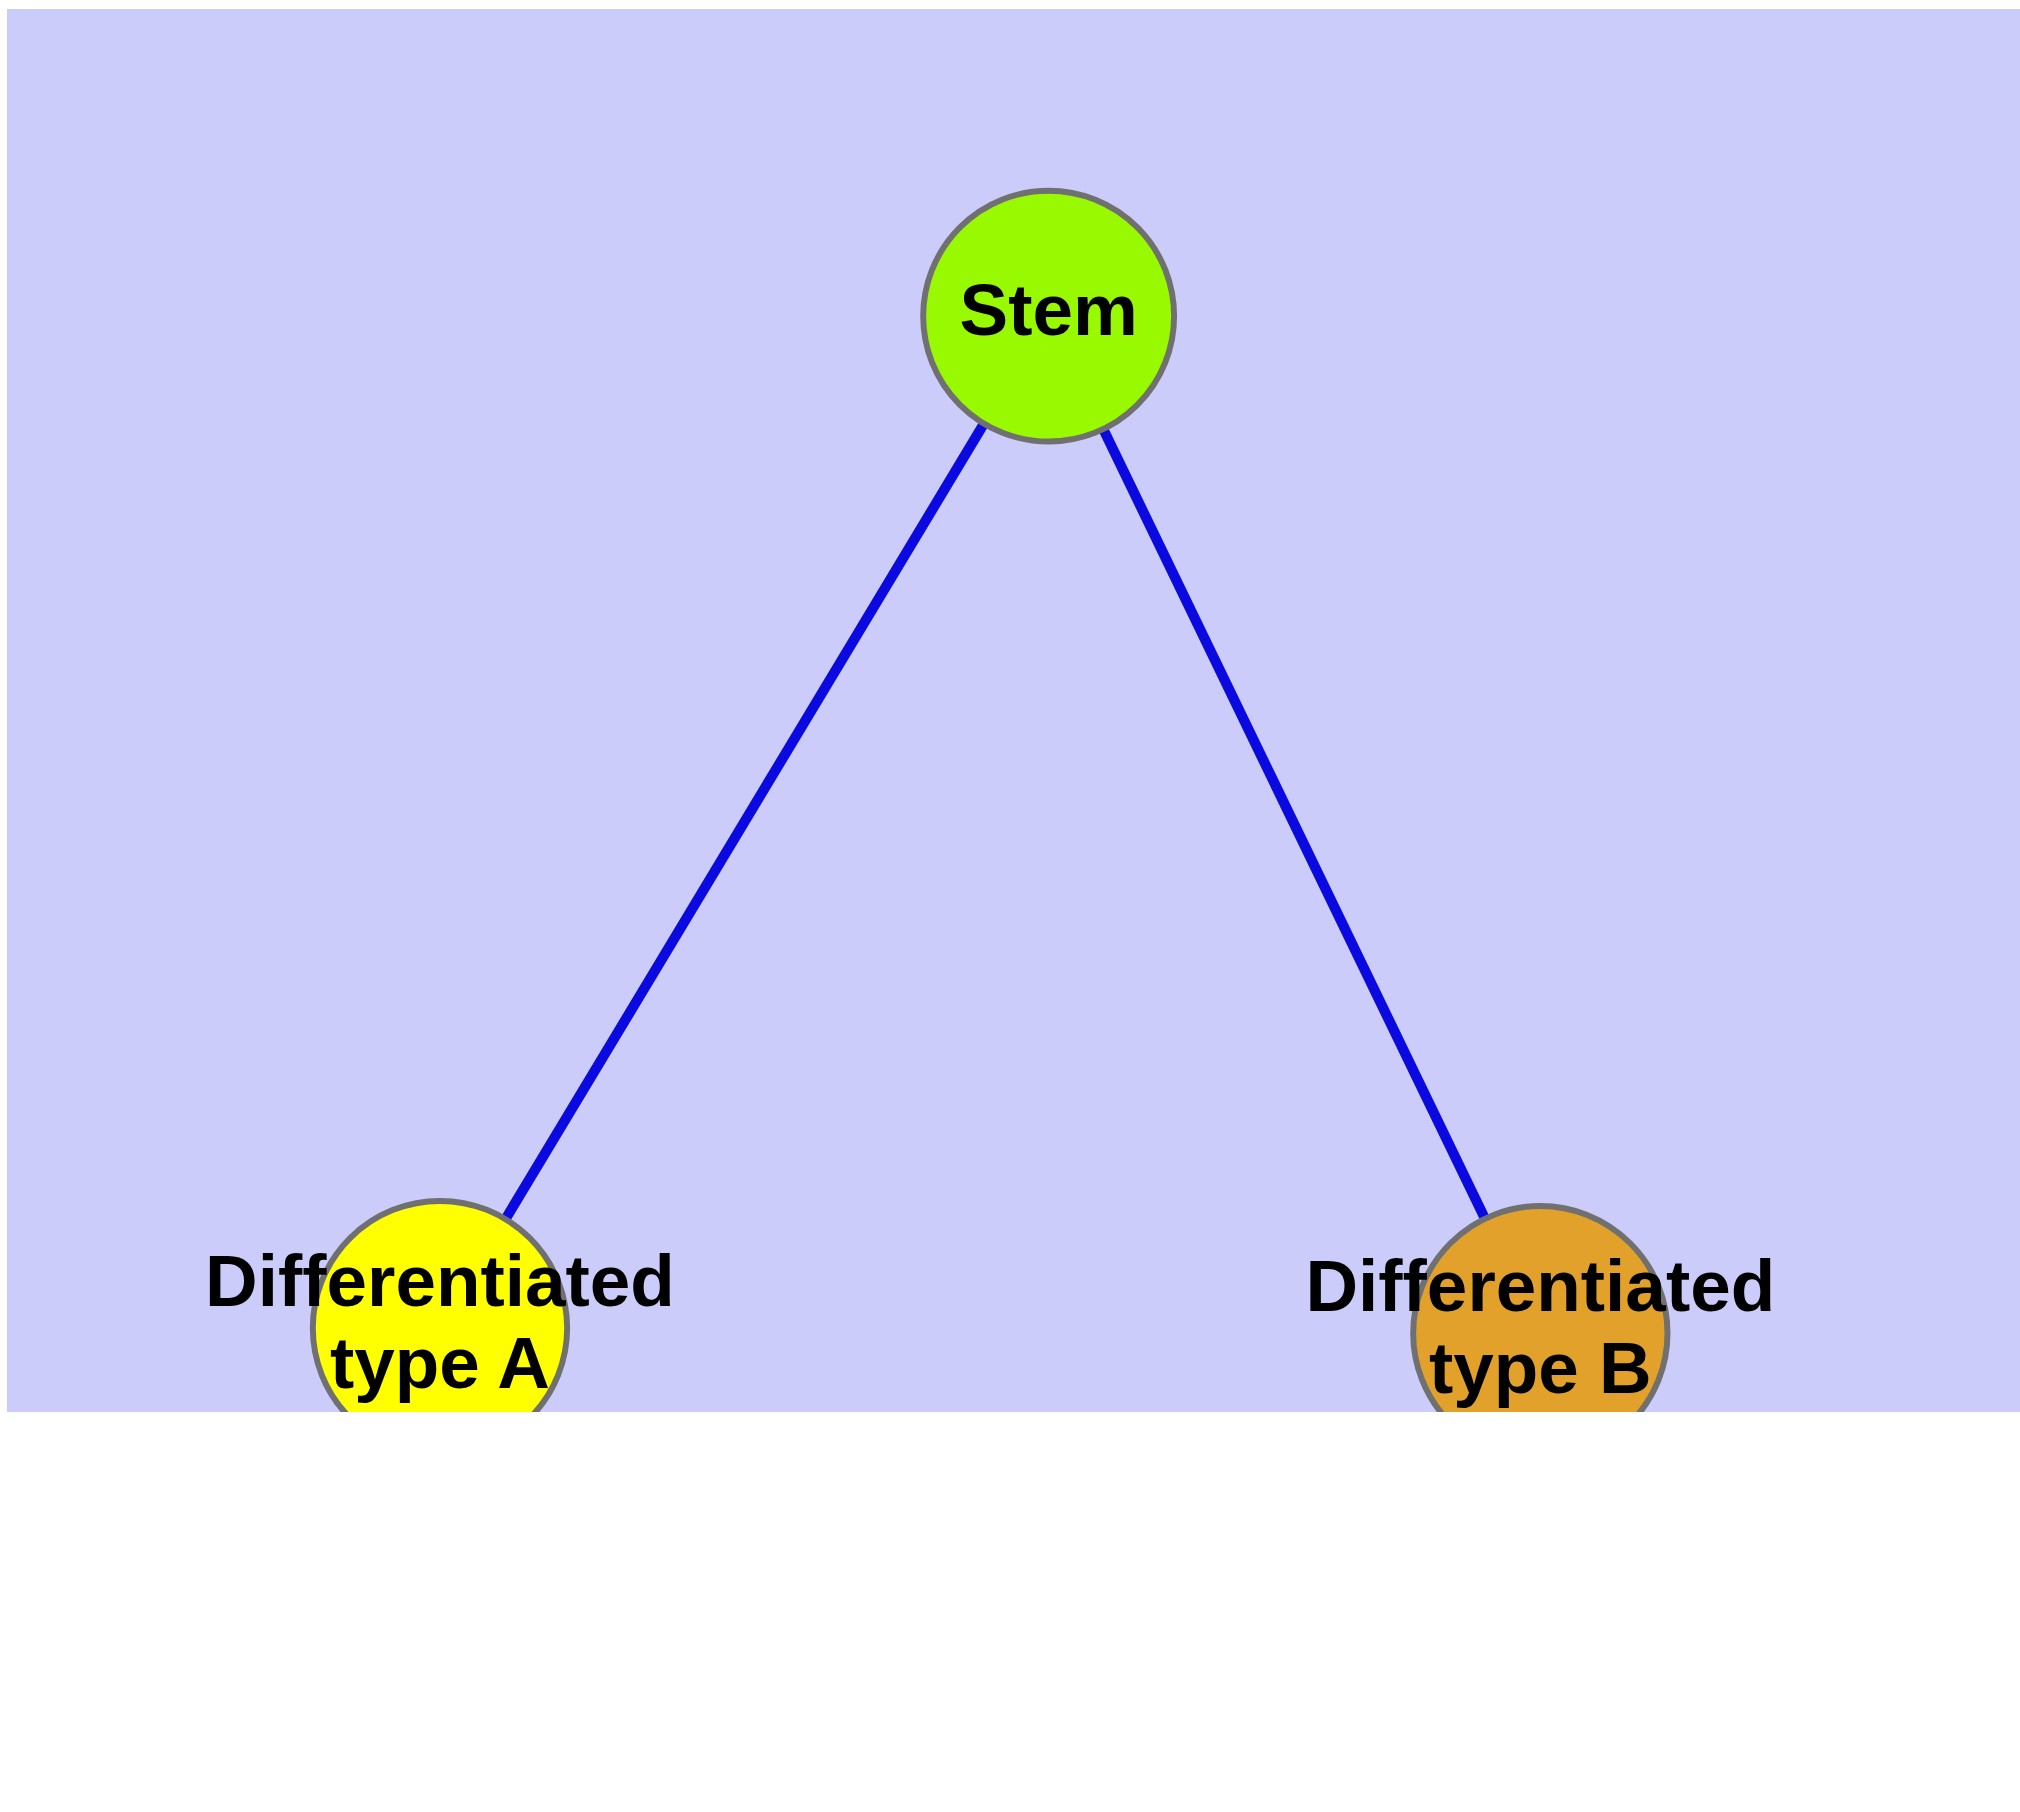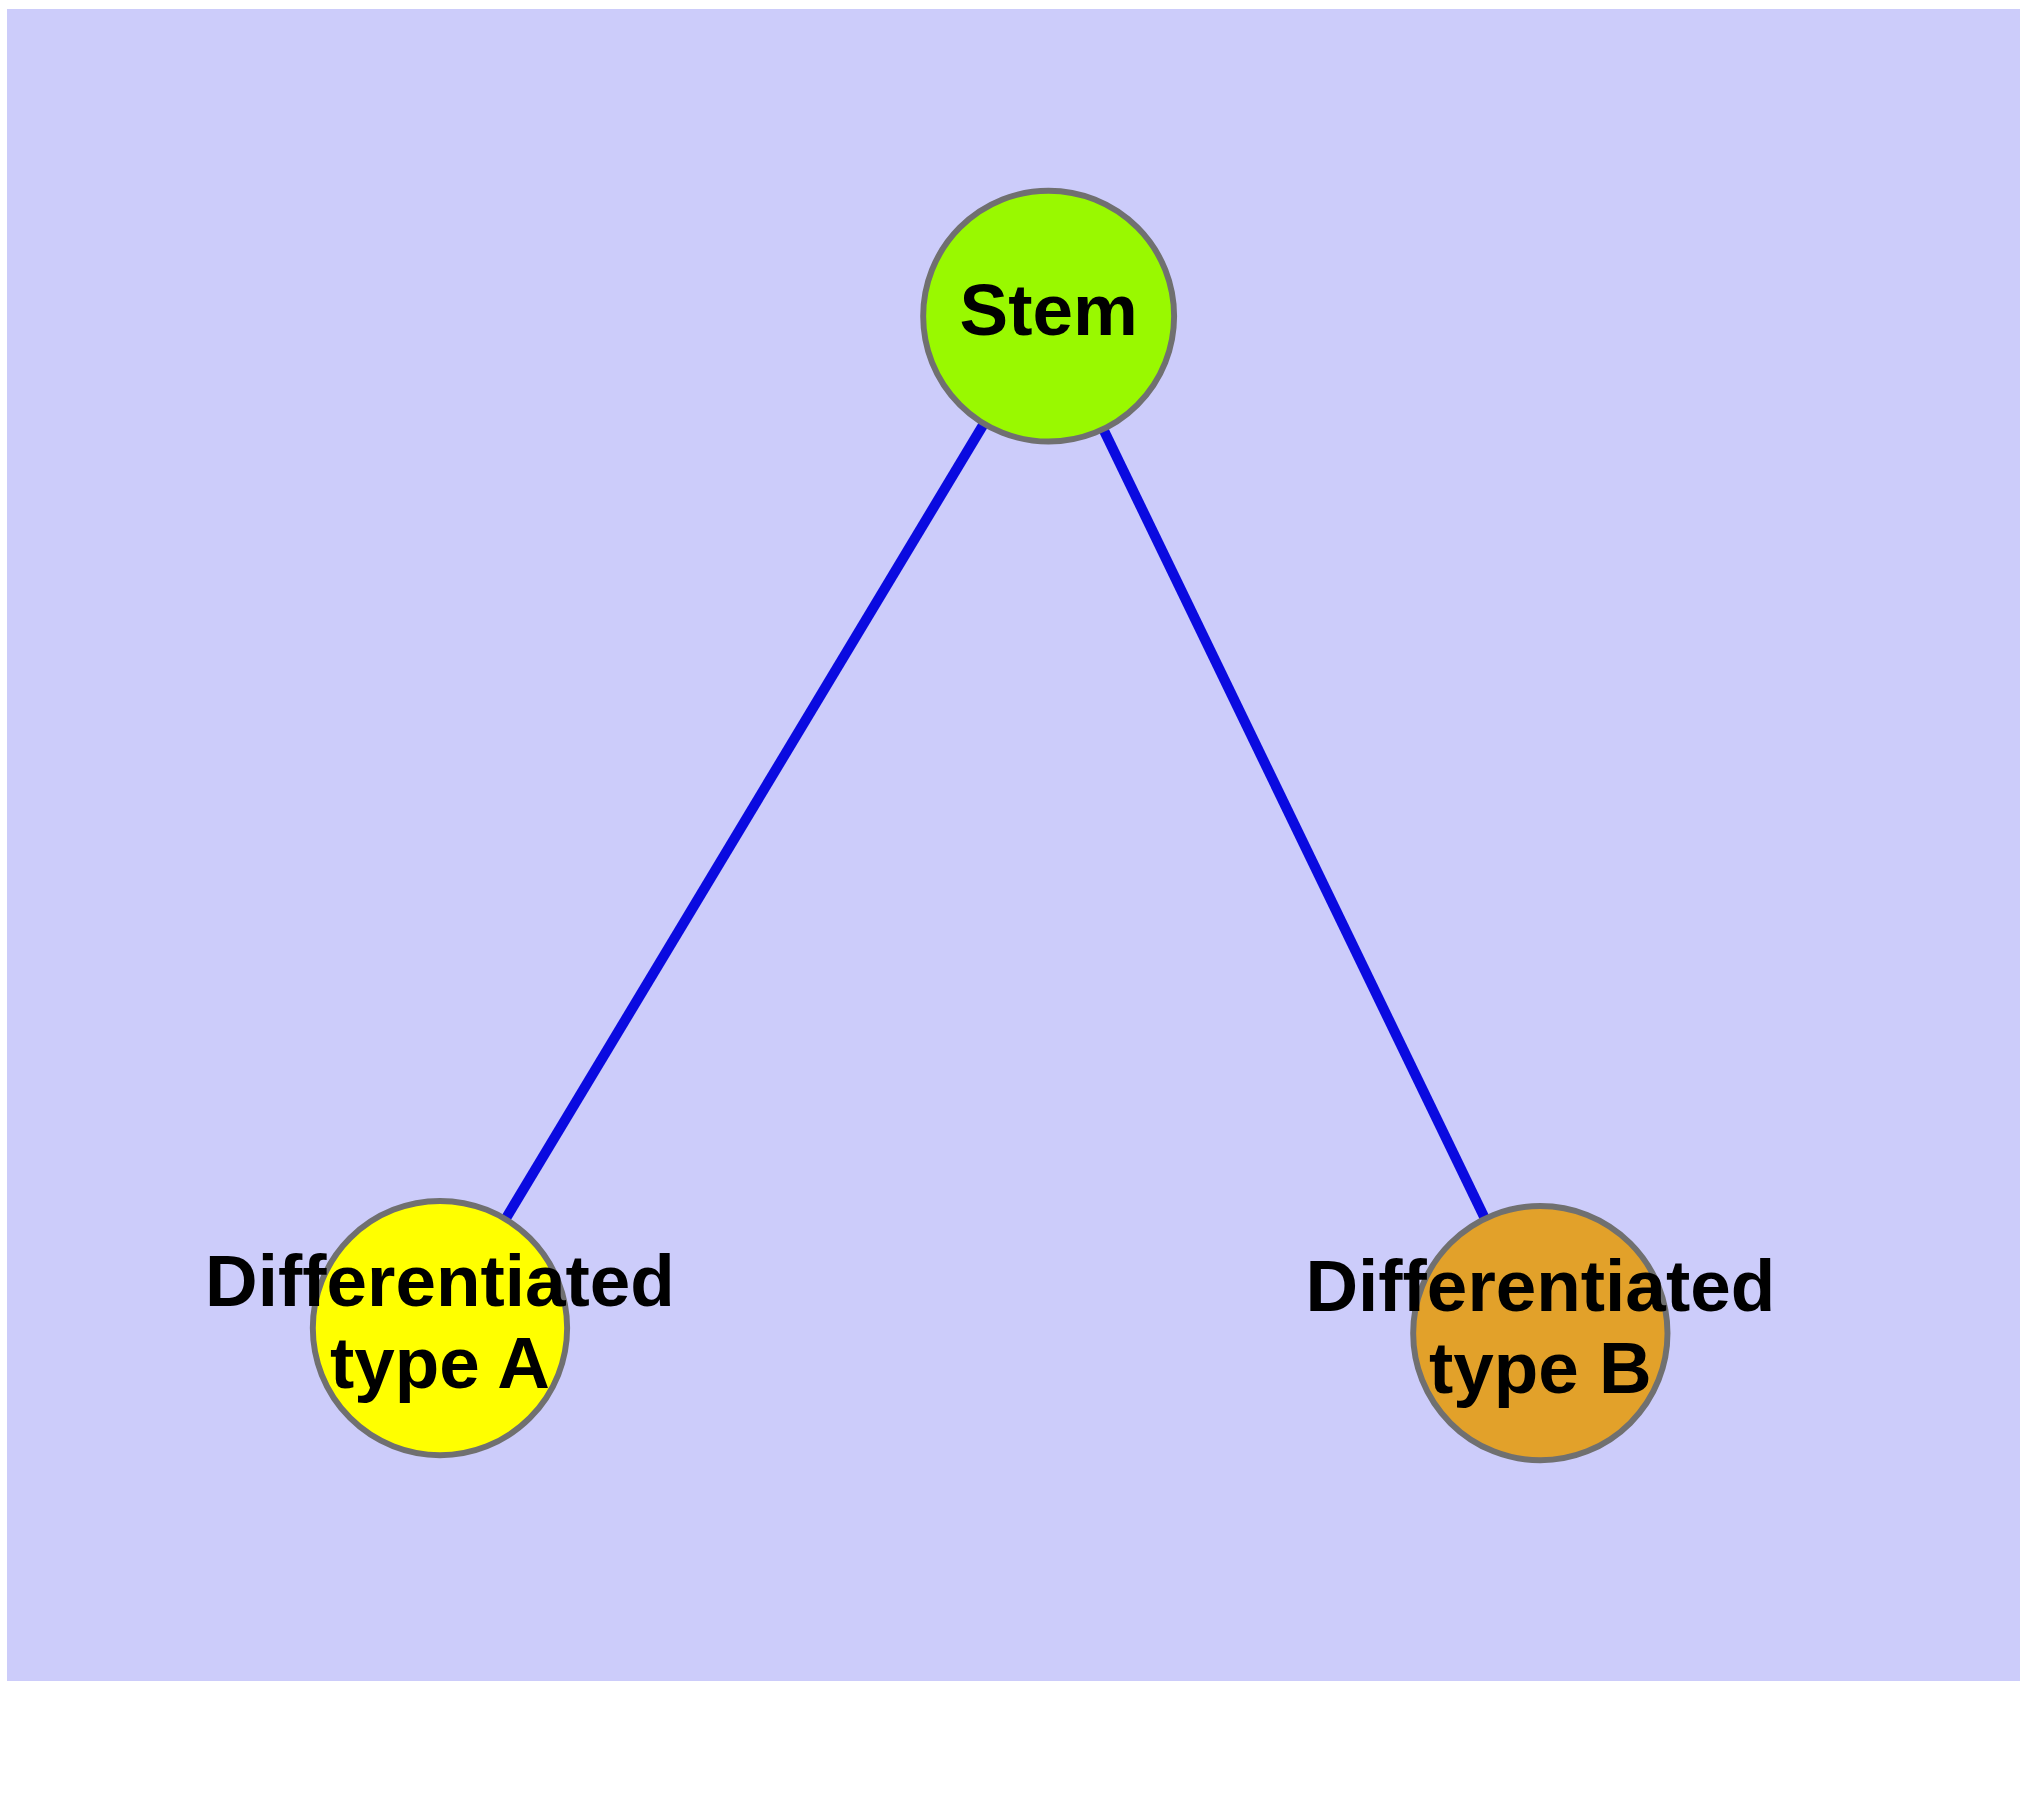--- a/index.html
+++ b/index.html
@@ -4,21 +4,21 @@
 <title>Cell Differentiation Graph</title>
 <style>
   html, body {
     margin: 0;
     padding: 0;
     background: #ffffff;
   }
   #canvas {
     position: relative;
     width: 2021px;
-    height: 1681px;
+    height: 1412px;
     background: #ffffff;
     overflow: hidden;
     font-family: "Liberation Sans", "DejaVu Sans", sans-serif;
   }
   #plot-area {
     position: absolute;
     left: 6.8px;
     top: 8.5px;
     width: 2014px;
     height: 1804px;

